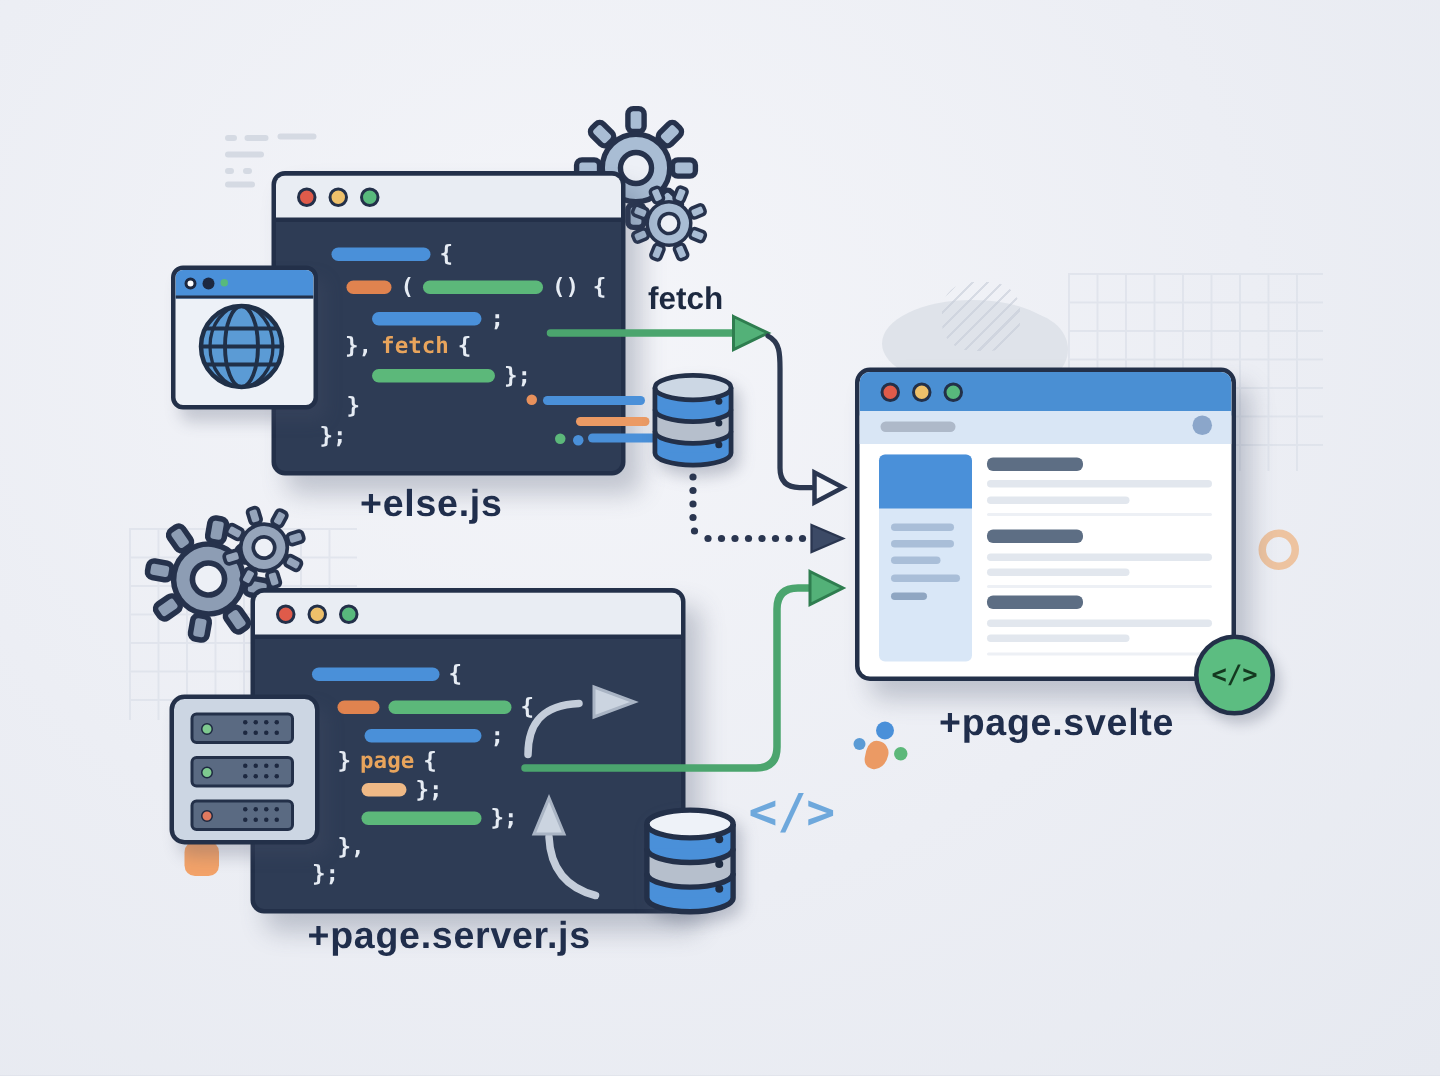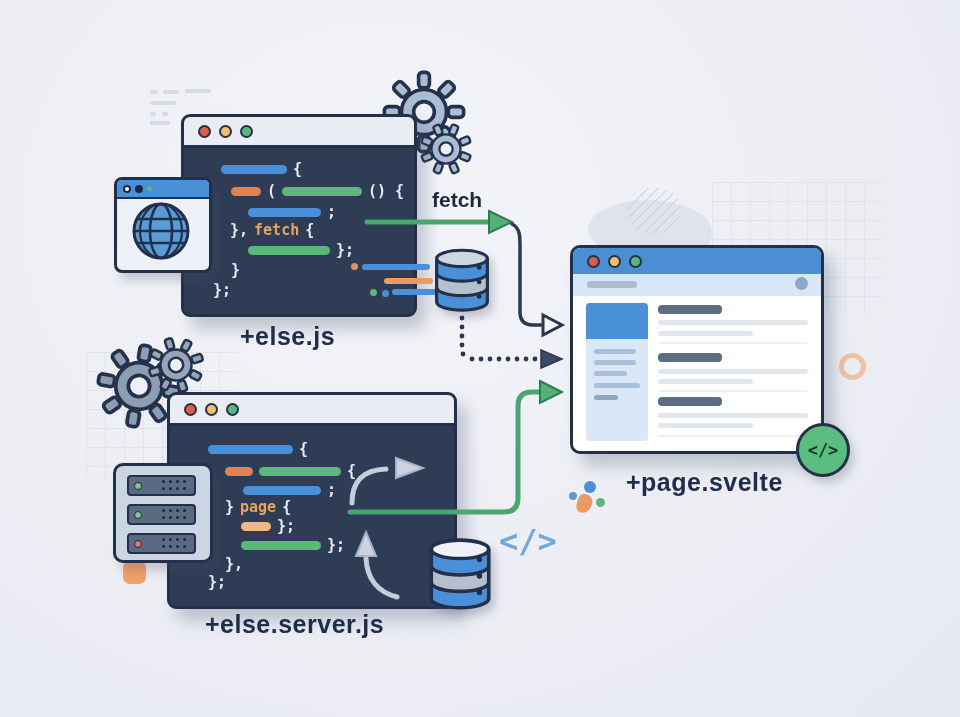--- a/index.html
+++ b/index.html
@@ -192,21 +192,21 @@
       <span class="tok">};</span>
     </div>
     <div class="cl" style="left:55px;top:163px;">
       <span class="tok">},</span>
     </div>
     <div class="cl" style="left:38px;top:181px;">
       <span class="tok">};</span>
     </div>
   </div>
 
-  <div class="codelabel" style="left:205px;top:610px;">+else.server.js</div>
+  <div class="codelabel" style="left:205px;top:610px;">+page.server.js</div>
 
   <div class="rack" style="left:113px;top:463px;">
     <div class="rackbar" style="top:9px;">
       <span class="led" style="background:#7ec98f;"></span>
       <span class="vents">
           <i></i>
           <i></i>
           <i></i>
           <i></i>
           <i></i>

